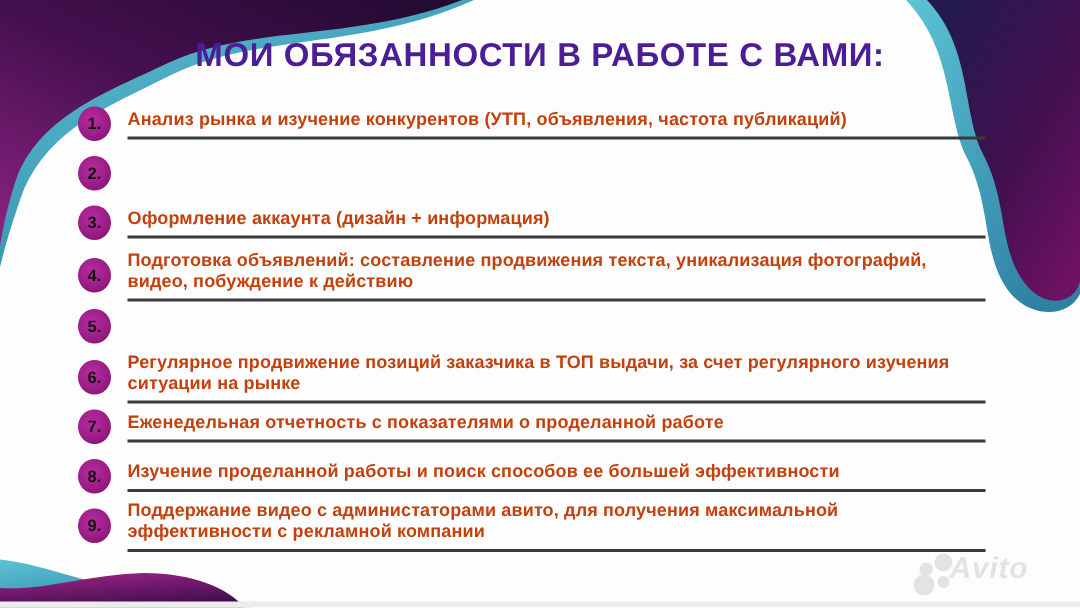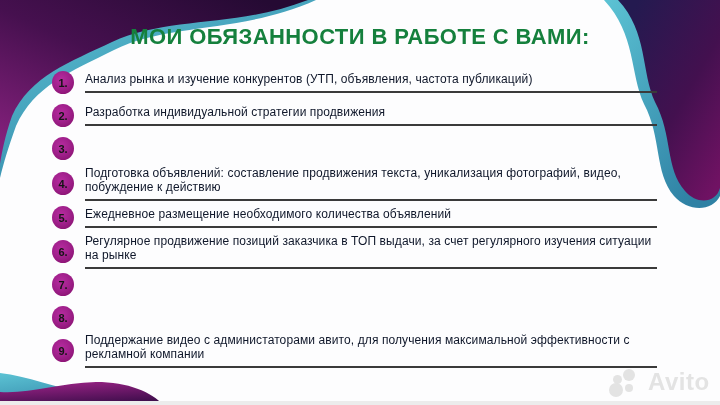--- a/index.html
+++ b/index.html
@@ -10,54 +10,54 @@
     background:#fdfdfe; overflow:hidden;
   }
   .deco { position:absolute; top:0; left:0; width:720px; height:405px; pointer-events:none; }
   .bottom-strip {
     position:absolute; left:0; bottom:0; width:720px; height:4px;
     background:#ececec;
   }
   .title {
     position:absolute; top:24px; left:0; width:720px;
     text-align:center; font-size:22px; font-weight:bold;
-    letter-spacing:0.4px; color:#15803d;
+    letter-spacing:0.4px; color:#4c1d95;
   }
   .item {
     position:absolute; left:52px; width:610px;
     display:flex; align-items:center;
   }
   .badge {
     flex:0 0 auto; width:22px; height:23px; border-radius:50%;
     background:radial-gradient(circle at 42% 38%, #b62c9f 0%, #a1208c 45%, #7f0d66 100%);
     display:flex; align-items:center; justify-content:center;
     color:#141414; font-size:11px; font-weight:bold; margin-right:11px;
   }
   .text-wrap {
     width:572px;
     border-bottom:2.5px solid #3a3a3a;
     padding-bottom:5px;
   }
   .item-text {
-    font-size:12px; font-weight:normal; line-height:14px;
-    color:#0f172a; letter-spacing:0.1px;
+    font-size:12px; font-weight:bold; line-height:14px;
+    color:#c2410c; letter-spacing:0.1px;
   }
   .i1{top:71px;} .i2{top:104px;} .i3{top:137px;} .i4{top:166px;}
   .i5{top:206px;} .i6{top:234px;} .i7{top:273px;} .i8{top:306px;} .i9{top:333px;}
   .avito {
     position:absolute; right:6px; bottom:6px; width:108px; height:32px;
   }
   .avito .dot { position:absolute; border-radius:50%; background:#e3e3e3; }
   .avito .d1 { width:9px;  height:9px;  left:7px;  top:8px; }
   .avito .d2 { width:12px; height:12px; left:17px; top:2px; }
   .avito .d3 { width:14px; height:14px; left:3px;  top:16px; }
   .avito .d4 { width:8px;  height:8px;  left:19px; top:17px; }
   .avito .word {
-    position:absolute; left:42px; top:1px;
-    font-size:24px; font-weight:bold; color:#e3e3e3; letter-spacing:0.5px;
+    position:absolute; left:27px; top:1px;
+    font-size:20px; font-weight:bold; color:#e3e3e3; letter-spacing:0.5px;font-style:italic;
   }
 </style>
 </head>
 <body>
 
 <div class="slide">
 
   <svg class="deco" viewBox="0 0 720 405" xmlns="http://www.w3.org/2000/svg" aria-hidden="true">
     <defs>
       <linearGradient id="gTeal" x1="0" y1="0" x2="0.7" y2="1">
@@ -99,61 +99,64 @@
         <span>1.</span>
       </div>
     <div class="text-wrap">
         <div class="item-text">Анализ рынка и изучение конкурентов (УТП, объявления, частота публикаций)</div>
       </div>
   </div>
   <div class="item i2">
     <div class="badge">
         <span>2.</span>
       </div>
-    <div class="text-wrap">
-        <div class="item-text">Разработка индивидуальной стратегии продвижения</div>
-      </div>
   </div>
   <div class="item i3">
     <div class="badge">
         <span>3.</span>
+      </div>
+    <div class="text-wrap">
+        <div class="item-text">Оформление аккаунта (дизайн + информация)</div>
       </div>
   </div>
   <div class="item i4">
     <div class="badge">
         <span>4.</span>
       </div>
     <div class="text-wrap">
         <div class="item-text">Подготовка объявлений: составление продвижения текста, уникализация фотографий, видео, побуждение к действию</div>
       </div>
   </div>
   <div class="item i5">
     <div class="badge">
         <span>5.</span>
       </div>
-    <div class="text-wrap">
-        <div class="item-text">Ежедневное размещение необходимого количества объявлений</div>
-      </div>
   </div>
   <div class="item i6">
     <div class="badge">
         <span>6.</span>
       </div>
     <div class="text-wrap">
         <div class="item-text">Регулярное продвижение позиций заказчика в ТОП выдачи, за счет регулярного изучения ситуации на рынке</div>
       </div>
   </div>
   <div class="item i7">
     <div class="badge">
         <span>7.</span>
       </div>
+    <div class="text-wrap">
+        <div class="item-text">Еженедельная отчетность с показателями о проделанной работе</div>
+      </div>
   </div>
   <div class="item i8">
     <div class="badge">
         <span>8.</span>
+      </div>
+    <div class="text-wrap">
+        <div class="item-text">Изучение проделанной работы и поиск способов ее большей эффективности</div>
       </div>
   </div>
   <div class="item i9">
     <div class="badge">
         <span>9.</span>
       </div>
     <div class="text-wrap">
         <div class="item-text">Поддержание видео с администаторами авито, для получения максимальной эффективности с рекламной компании</div>
       </div>
   </div>

